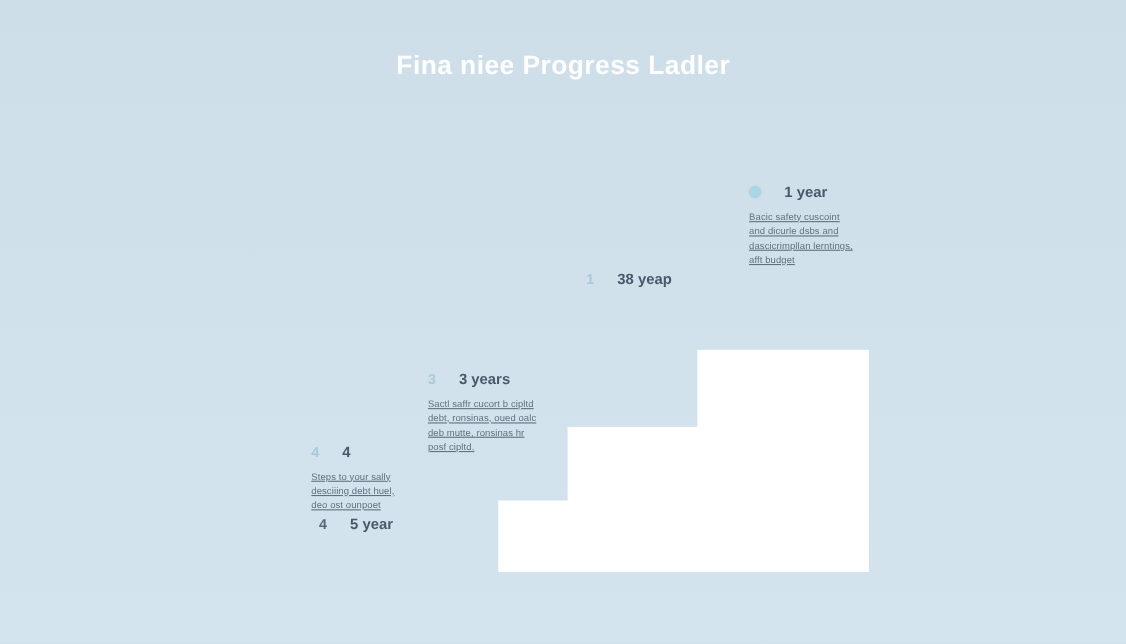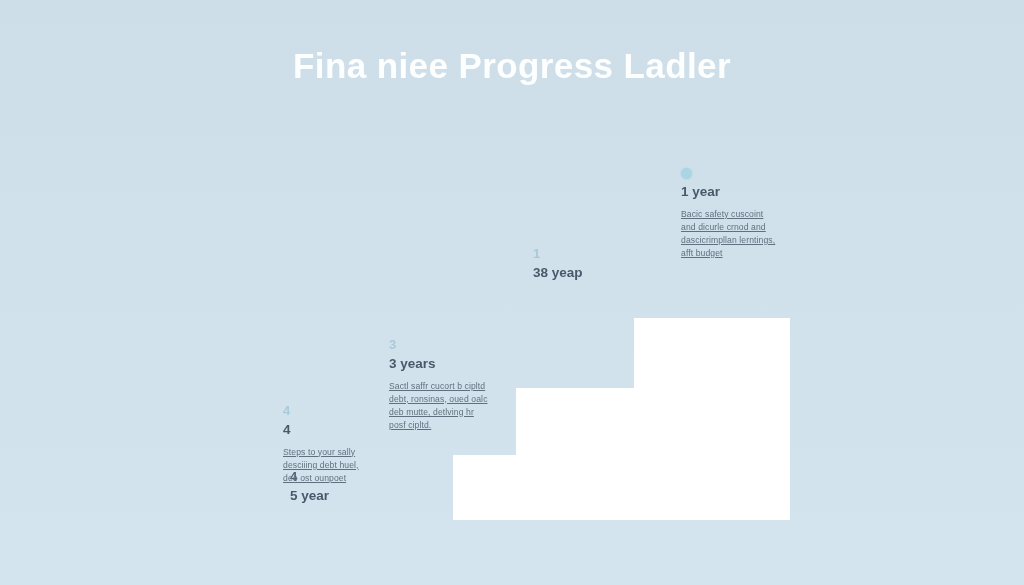--- a/index.html
+++ b/index.html
@@ -23,21 +23,21 @@
     overflow: hidden;
   }
 
   
   #title {
     position: absolute;
     left: 0;
     top: 46px;
     width: 1024px;
     text-align: center;
-    font-size: 35px;
+    font-size: 24px;
     font-weight: 600;
     letter-spacing: 0.4px;
     color: #fdfefe;
     white-space: nowrap;
   }
 
   
   #staircase {
     position: absolute;
     left: 0;
@@ -54,24 +54,24 @@
   #stair-middle { left: 516px; top: 388px; width: 274px; height: 132px; }
   #stair-bottom { left: 453px; top: 455px; width: 337px; height: 65px;  }
 
   
   .step {
     position: absolute;
     width: 128px;
   }
   .step-head {
     display: flex;
-    gap: 6px;
+    align-items: center;
+    gap: 21px;
     margin-bottom: 9px;
     white-space: nowrap;
-    flex-direction: column;
   }
   .step-marker {
     font-size: 13px;
     font-weight: 600;
     color: #a8cada;
     line-height: 1;
   }
   .step-marker.dark { color: #55687a; }
   .dot-icon {
     display: inline-block;
@@ -116,42 +116,42 @@
     <div class="stair" id="stair-bottom"></div>
   </div>
 
   <div class="step" id="step-1">
     <div class="step-head">
       <span class="dot-icon"></span>
       <span class="step-title">1 year</span>
     </div>
     <div class="step-body">
       <div>Bacic safety cuscoint</div>
-      <div>and dicurle crnod and</div>
+      <div>and dicurle dsbs and</div>
       <div>dascicrimpllan lerntings,</div>
       <div>afft budget</div>
     </div>
   </div>
 
   <div class="step" id="step-2">
     <div class="step-head">
       <span class="step-marker">1</span>
       <span class="step-title">38 yeap</span>
     </div>
   </div>
 
   <div class="step" id="step-3">
     <div class="step-head">
       <span class="step-marker">3</span>
       <span class="step-title">3 years</span>
     </div>
     <div class="step-body">
       <div>Sactl saffr cucort b cipltd</div>
       <div>debt, ronsinas, oued oalc</div>
-      <div>deb mutte, detlving hr</div>
+      <div>deb mutte, ronsinas hr</div>
       <div>posf cipltd.</div>
     </div>
   </div>
 
   <div class="step" id="step-4">
     <div class="step-head">
       <span class="step-marker">4</span>
       <span class="step-title">4</span>
     </div>
     <div class="step-body">

